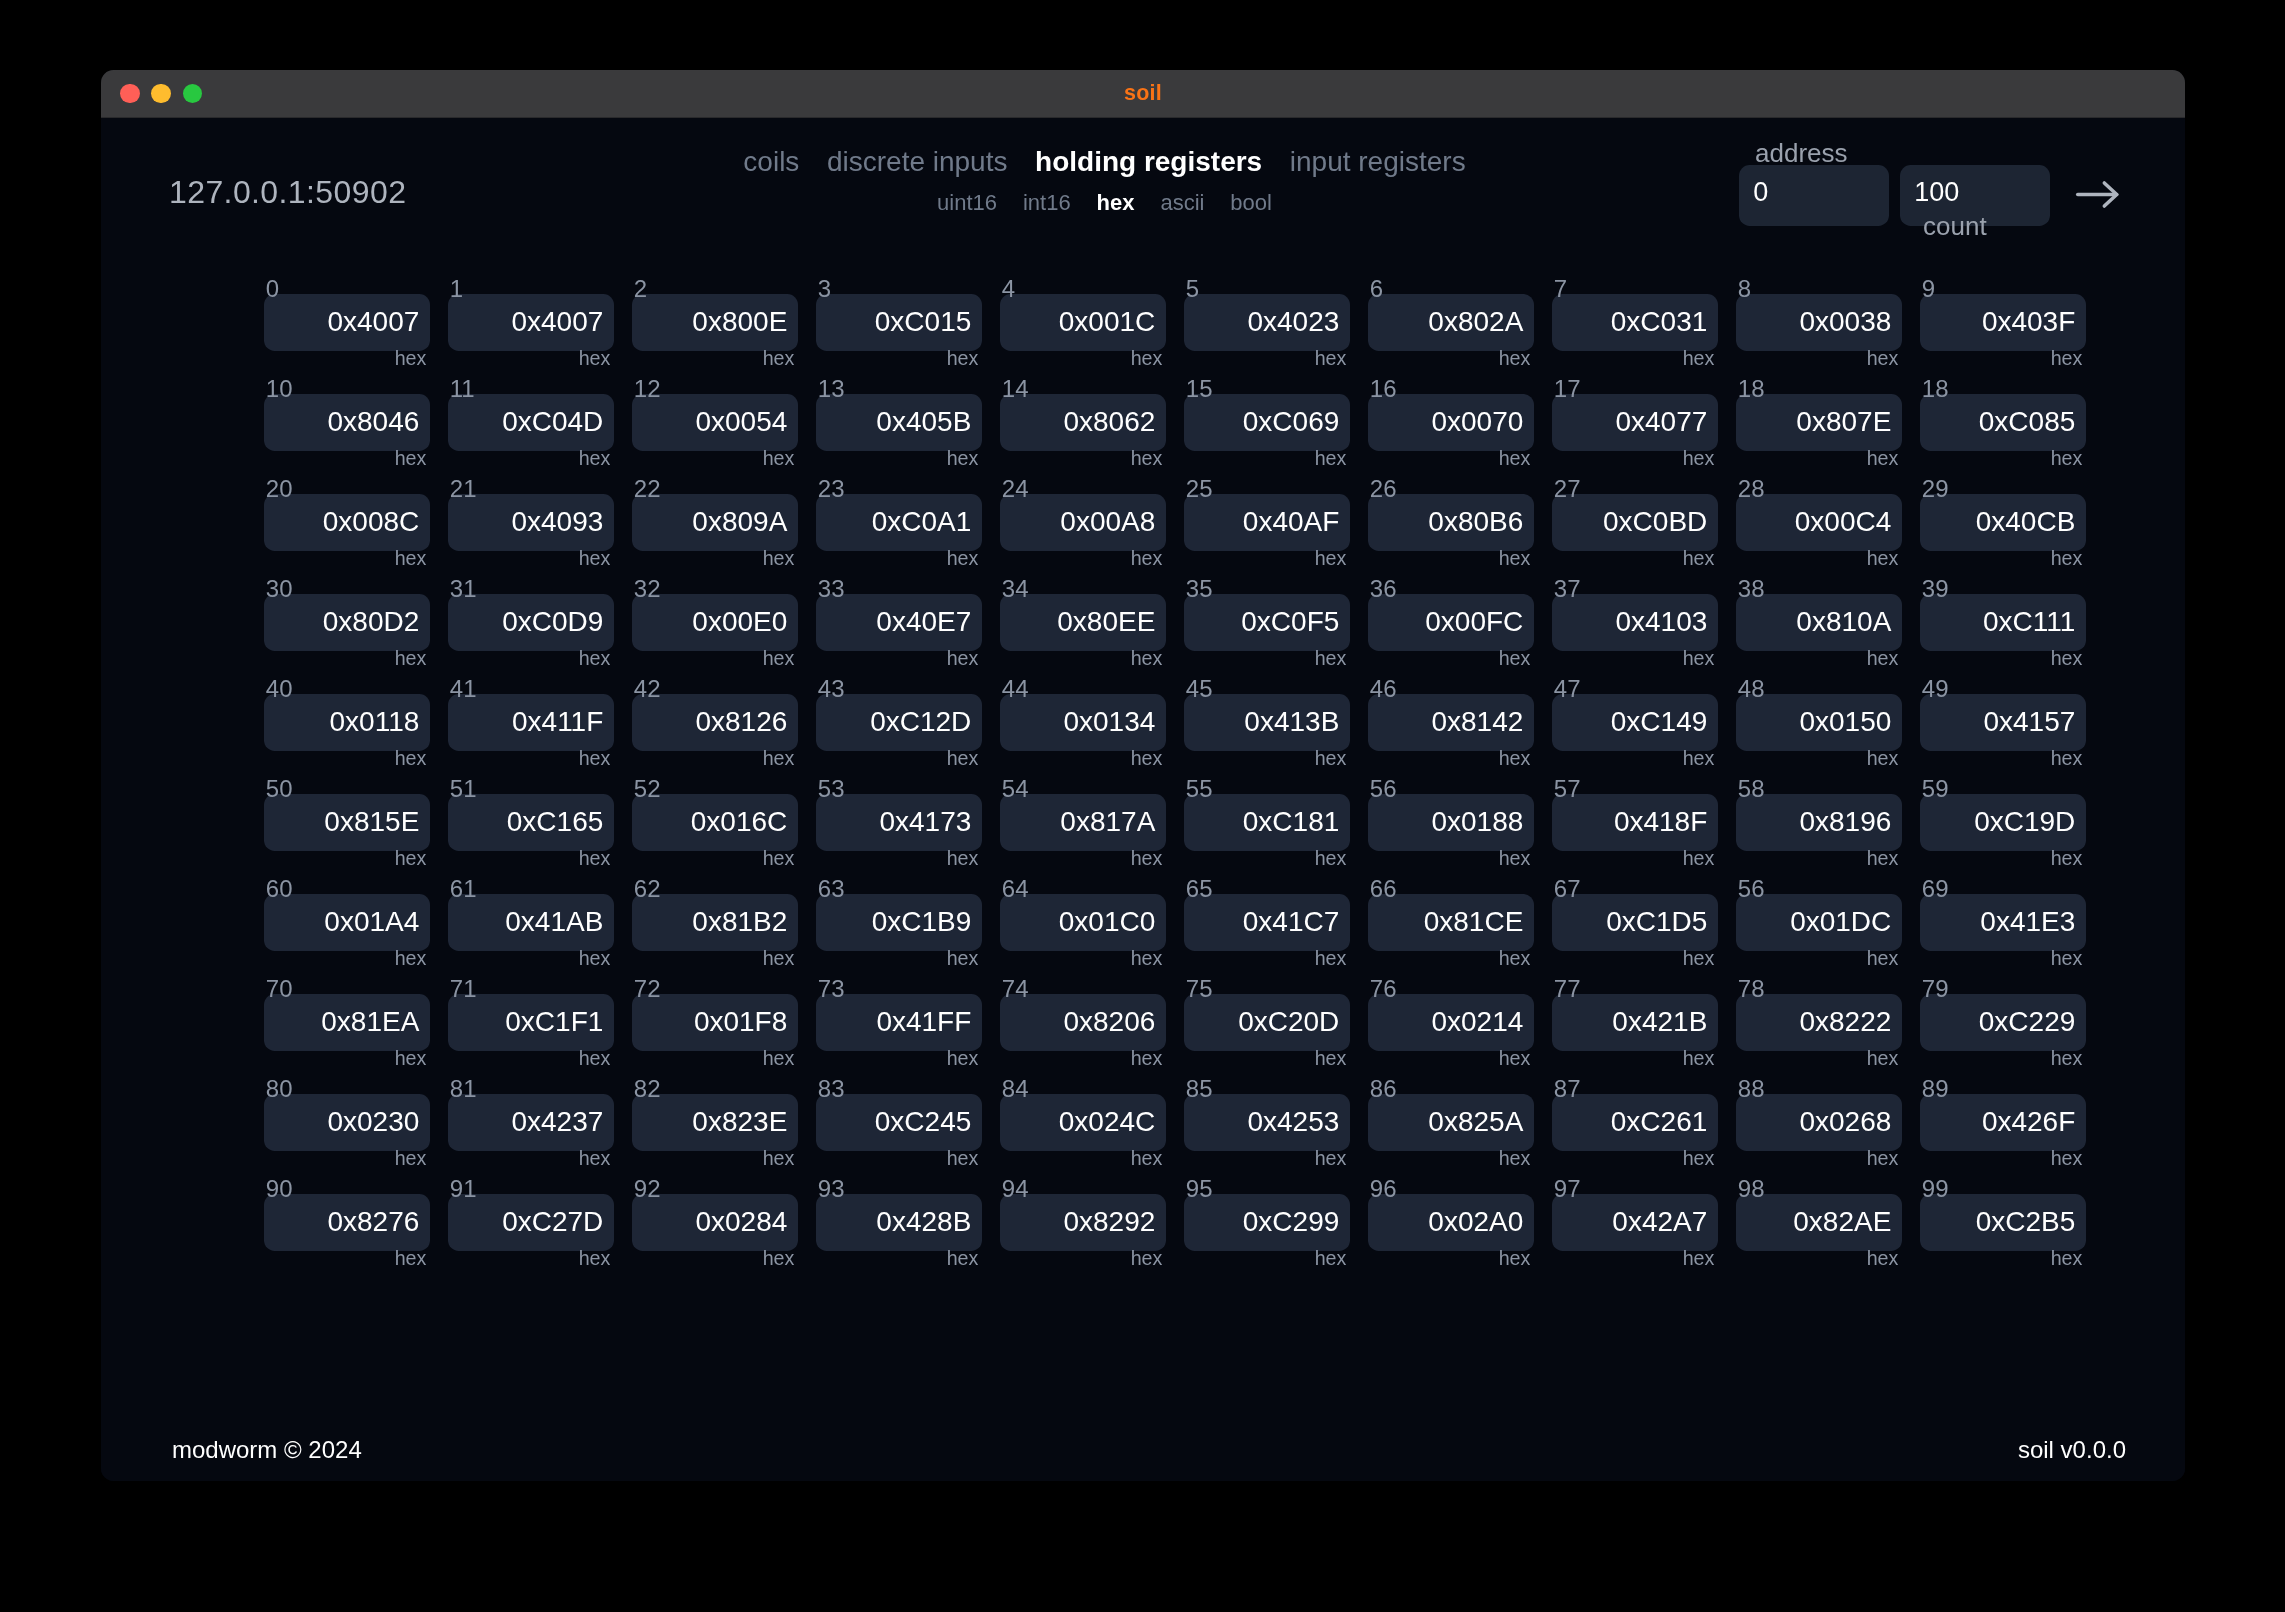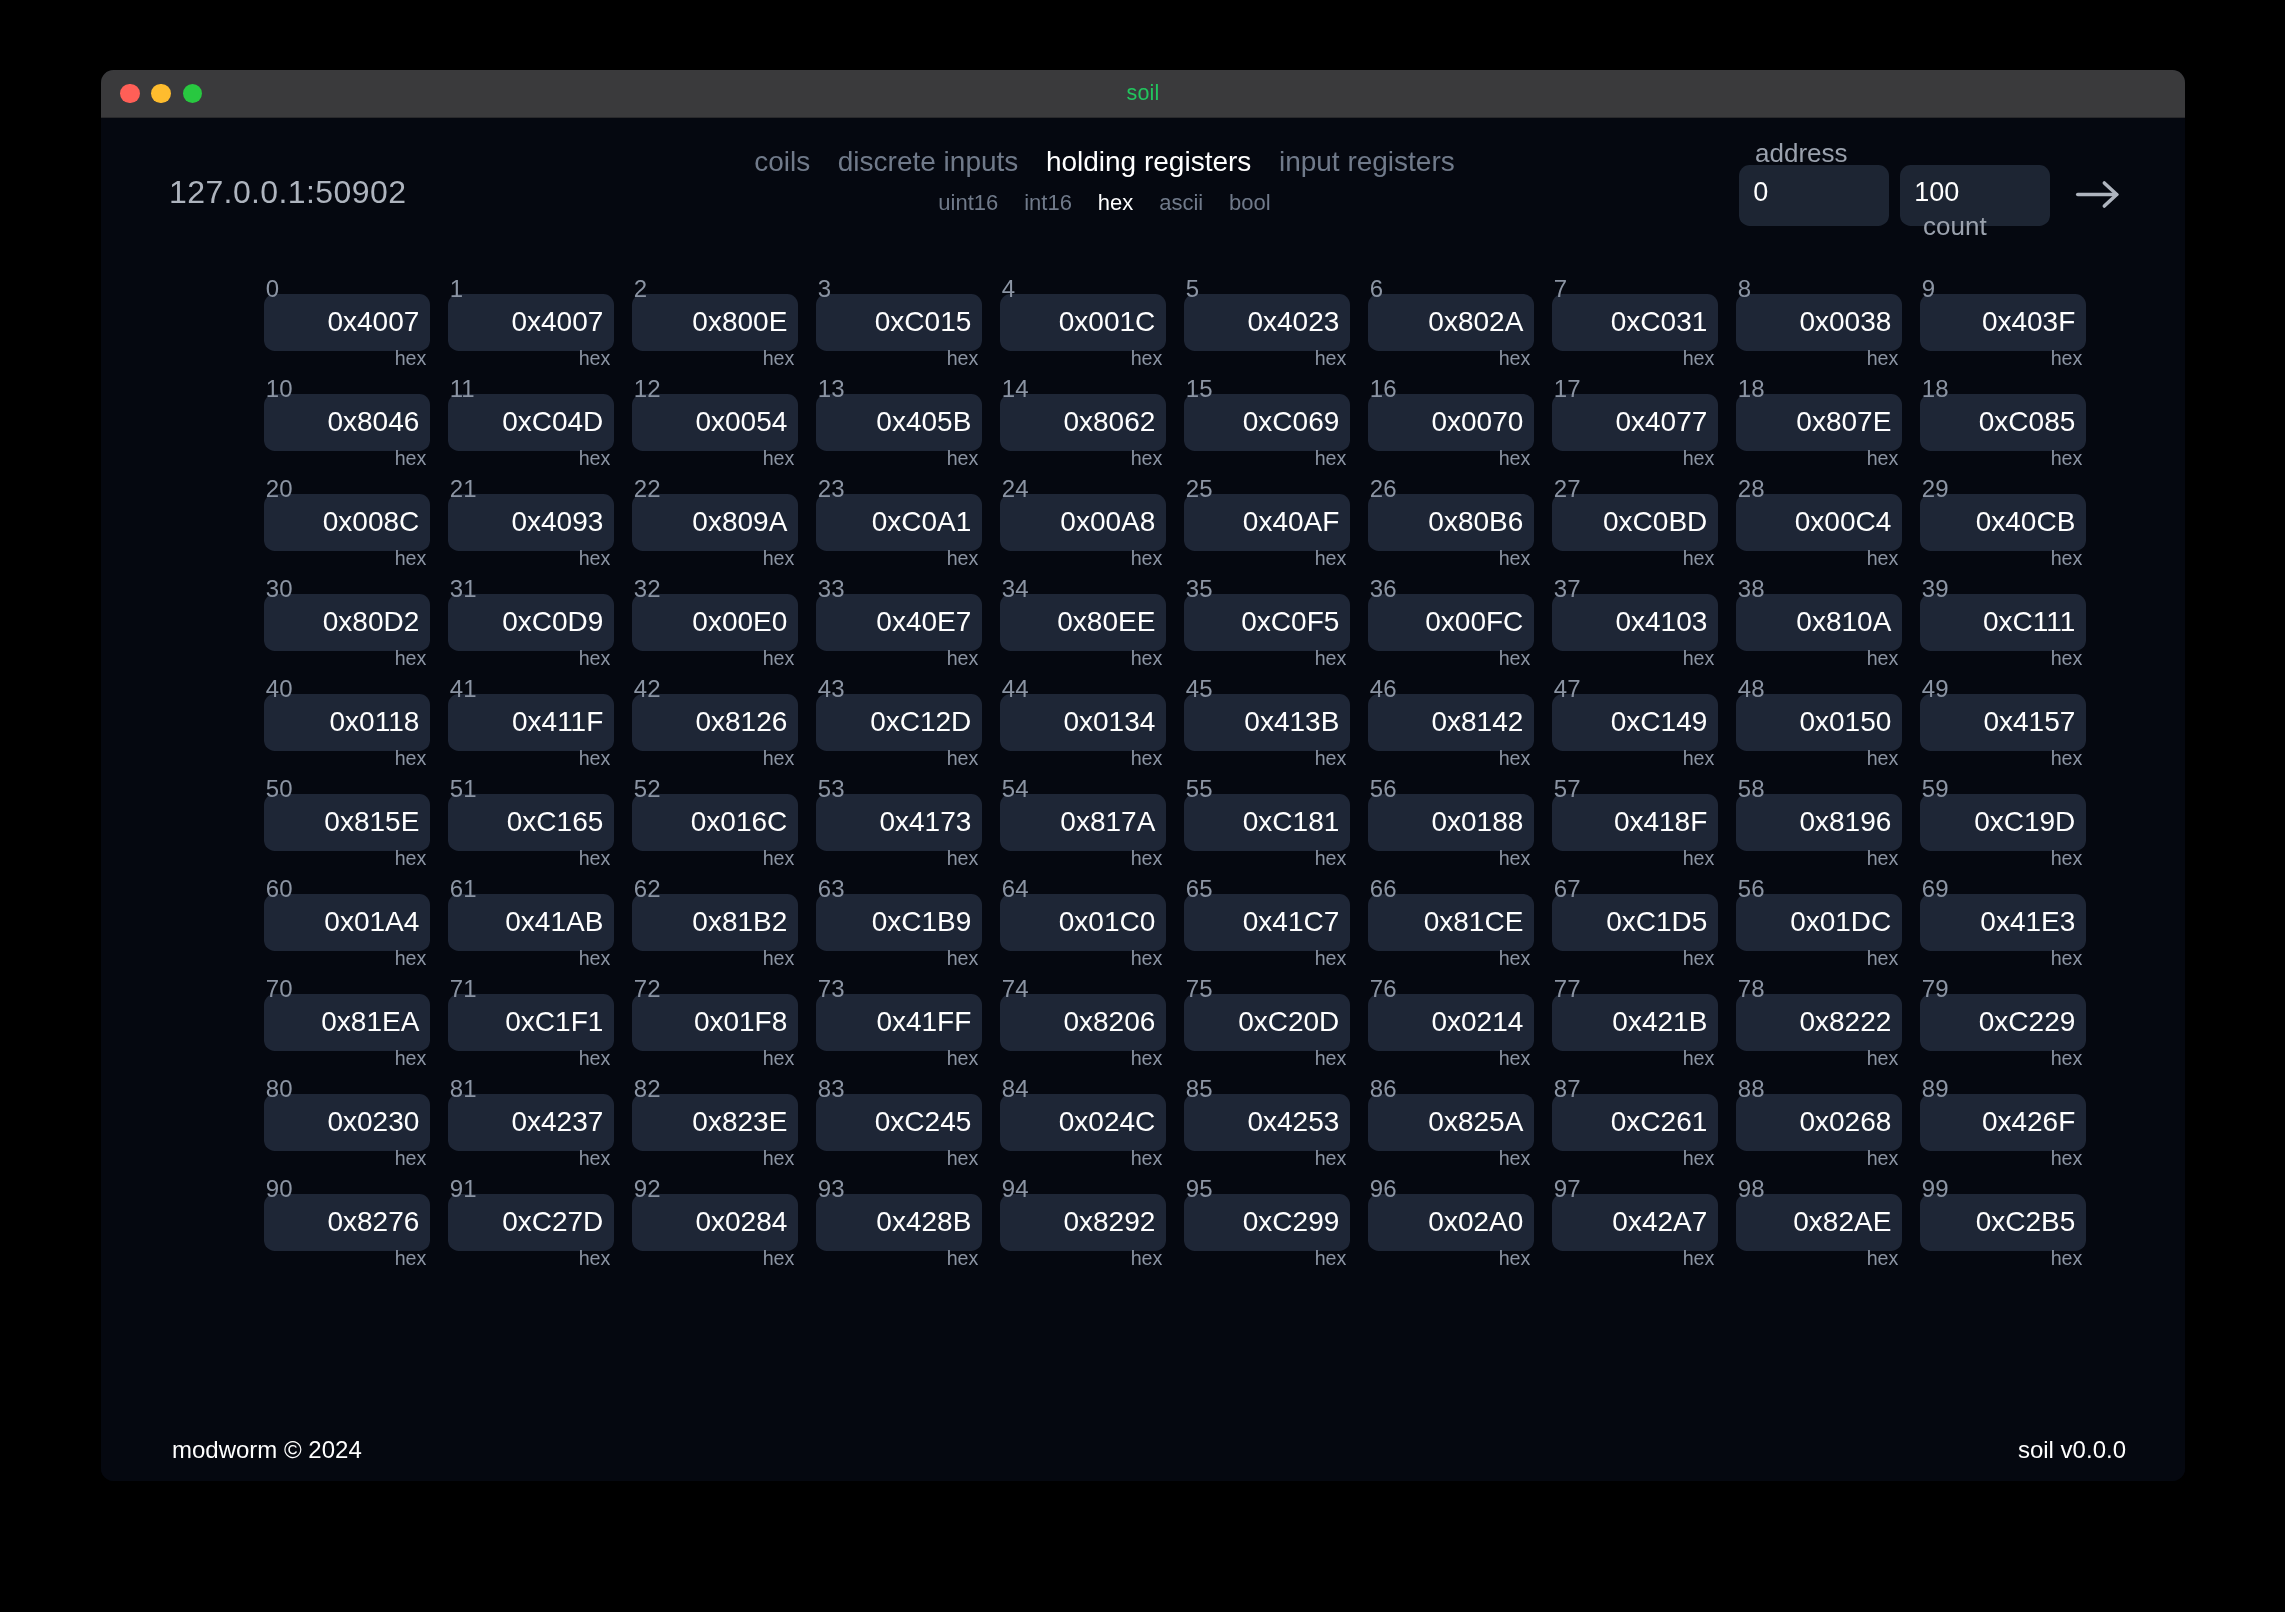--- a/index.html
+++ b/index.html
@@ -47,22 +47,22 @@
   }
   .light.red    { background: #ff5f57; }
   .light.yellow { background: #febc2e; }
   .light.green  { background: #28c840; }
 
   .window-title {
     position: absolute;
     left: 0; right: 0;
     text-align: center;
     font-size: 21.5px;
-    font-weight: normal;
-    color: #22c55e;
+    font-weight: bold;
+    color: #f97316;
     letter-spacing: 0.2px;
   }
 
   
   .body-area {
     flex: 1 1 auto;
     position: relative;
     background: #050810;
   }
 
@@ -97,21 +97,21 @@
   .nav-row.secondary { font-size: 22px; margin-top: 16px; }
 
   .nav-item {
     display: inline-block;
     color: #707a8a;
     margin: 0 9.9px;
     cursor: pointer;
   }
   .nav-item.active {
     color: #ffffff;
-    font-weight: normal;
+    font-weight: bold;
   }
 
   
   .io-block {
     position: absolute;
     right: 61px;
     top: 27px;
     width: 385px;
     height: 99px;
   }

